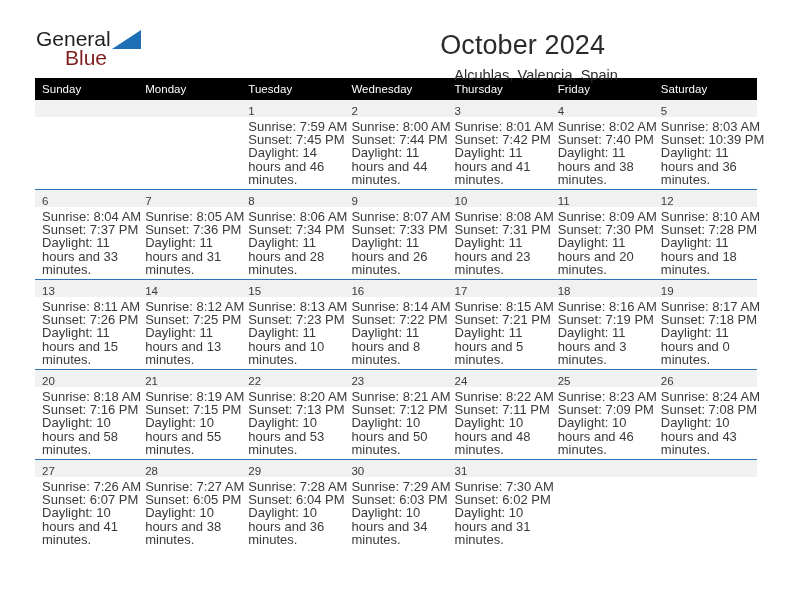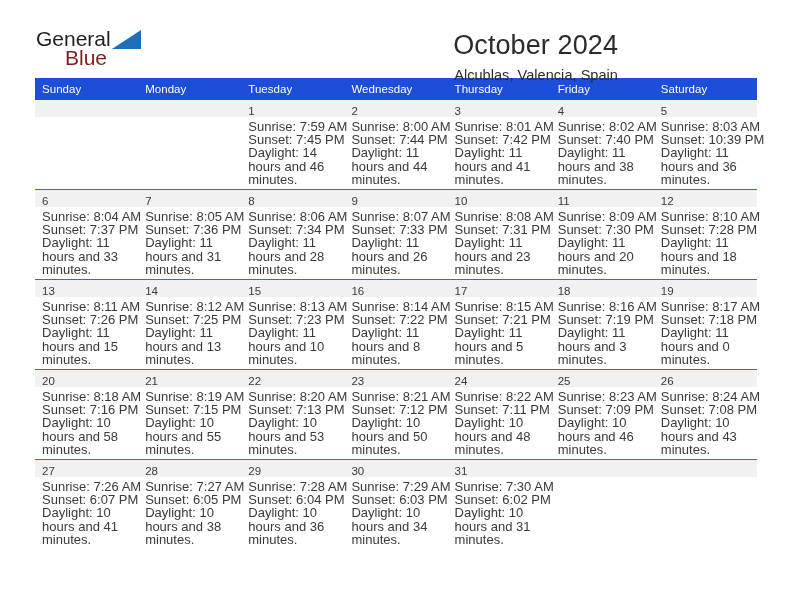--- a/index.html
+++ b/index.html
@@ -62,21 +62,20 @@
     position: absolute;
     top: 2px;
     left: 76px;
     width: 0;
     height: 0;
     border-left: 29px solid transparent;
     border-bottom: 19px solid #1f6fb5;
   }
 
   .title-block {
-    text-align: right;
     padding-top: 2px;
   }
   .cal-title {
     font-size: 27px;
     font-weight: 400;
     color: #2b2b2b;
     line-height: 1.12;
     letter-spacing: 0.1px;
   }
   .cal-subtitle {
@@ -89,21 +88,21 @@
   }
 
   
   .calendar {
     margin: 0 35px 0 35px;
     width: 722px;
     border-collapse: collapse;
     table-layout: fixed;
   }
   .calendar th {
-    background: #1d4ed8;
+    background: #000000;
     color: #ffffff;
     font-size: 11.5px;
     font-weight: 400;
     text-align: left;
     padding: 5px 0 5px 7px;
     height: 20px;
     box-sizing: border-box;
     letter-spacing: 0.05px;
   }
 

